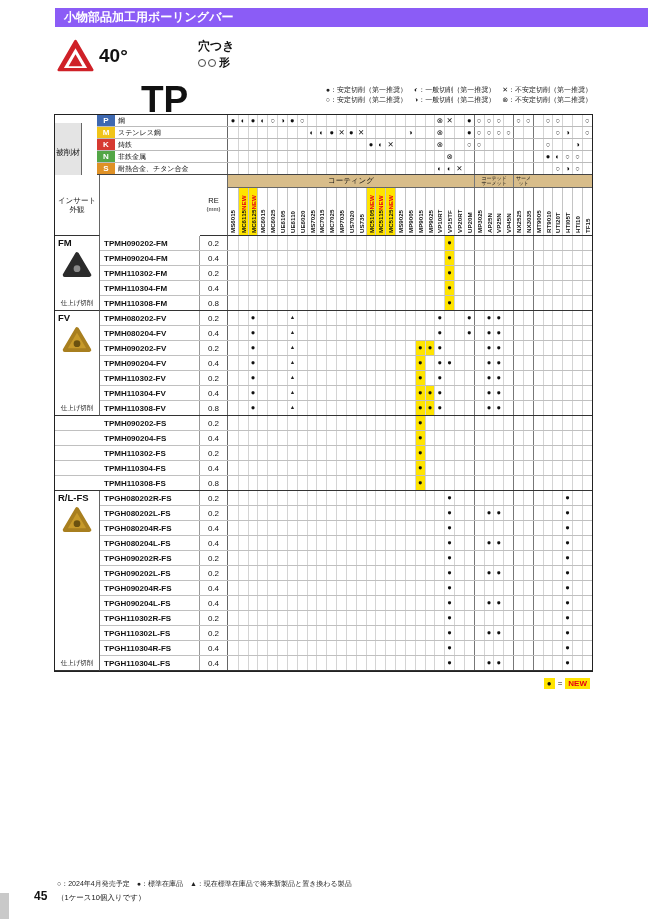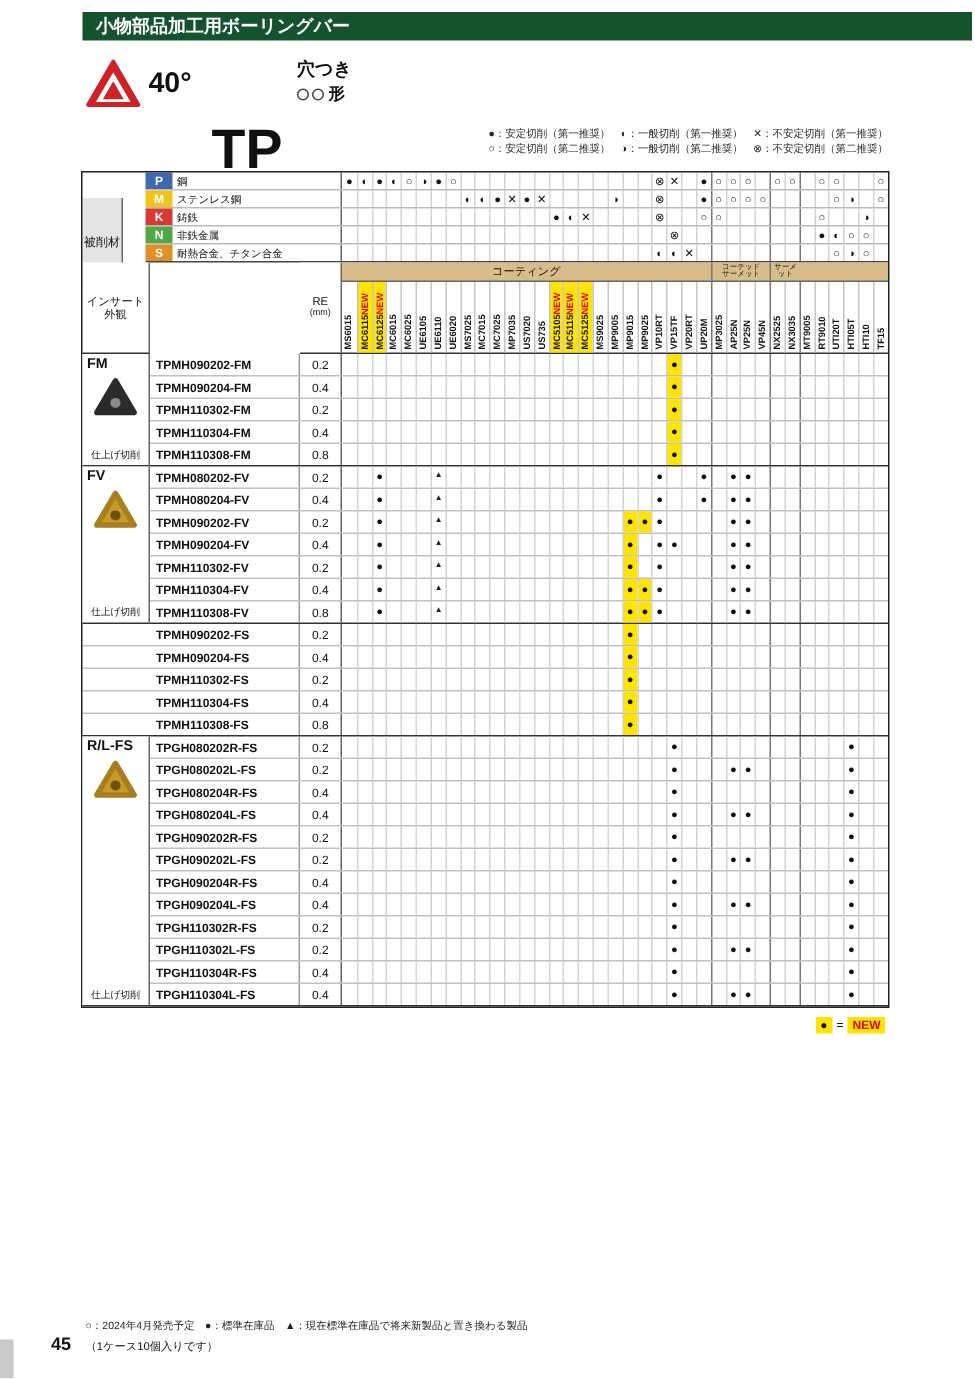--- a/index.html
+++ b/index.html
@@ -1,33 +1,33 @@
 <!DOCTYPE html>
 <html><head>
 <meta charset="utf-8">
 <style>
   html,body{margin:0;padding:0;background:#fff;}
   .sheet{position:relative;width:650px;height:919px;background:#fff;overflow:hidden;
          font-family:"Liberation Sans","DejaVu Sans",sans-serif;color:#111;}
   
-  .titlebar{position:absolute;left:55px;top:8px;right:2px;height:19px;background:#14532d;color:#fff;
+  .titlebar{position:absolute;left:55px;top:8px;right:2px;height:19px;background:#8b5cf6;color:#fff;
             font-size:12px;font-weight:bold;line-height:19px;padding-left:9px;box-sizing:border-box;}
   .logo{position:absolute;left:57px;top:39px;width:37px;height:34px;}
   .angle{position:absolute;left:99px;top:45px;font-size:19px;font-weight:bold;}
   .tp{position:absolute;left:141px;top:33px;font-size:37px;font-weight:bold;line-height:1;margin-top:48px;}
   .tdesc{position:absolute;left:198px;top:40px;}
   .tdesc .l1{font-size:12px;font-weight:bold;line-height:13px;}
   .shape-line{display:flex;align-items:center;gap:2px;margin-top:2px;}
   .shape-circle{width:8px;height:8px;border:1.6px solid #444;border-radius:50%;box-sizing:border-box;}
   .shape-kanji{font-size:11px;font-weight:bold;margin-left:1px;}
   .legend{position:absolute;top:85px;right:58px;text-align:right;font-size:7px;line-height:10px;color:#222;}
   
   .gtable{position:absolute;left:55px;top:115px;width:537px;height:556px;}
   .gtable-border{position:absolute;inset:-1px;border:1.5px solid #222;pointer-events:none;}
-  .axis-cell{position:absolute;left:0;top:17px;width:27px;height:60px;background:#e4e4e4;
+  .axis-cell{position:absolute;left:0;top:8px;width:27px;height:60px;background:#e4e4e4;
              border-right:1px solid #666;border-bottom:1px solid #444;box-sizing:border-box;
              display:flex;align-items:center;justify-content:center;font-size:8px;}
   .mat-section{position:absolute;left:42px;top:0;width:495px;height:60px;}
   .mrow{display:flex;height:12px;box-sizing:border-box;border-bottom:1px solid #bbb;}
   .mrow:last-child{border-bottom:1px solid #444;}
   .mcode{width:18px;color:#fff;font-weight:bold;font-size:8px;display:flex;align-items:center;justify-content:center;box-sizing:border-box;}
   .mname{width:113px;font-size:7px;display:flex;align-items:center;padding-left:3px;box-sizing:border-box;border-right:1px solid #666;}
   .mgrades,.rgrades{display:flex;width:364px;}
   .gc{flex:0 0 calc(364px / 37);display:flex;align-items:center;justify-content:center;
       font-size:7.5px;box-sizing:border-box;border-left:1px solid #d4d4d4;overflow:hidden;line-height:1;}

